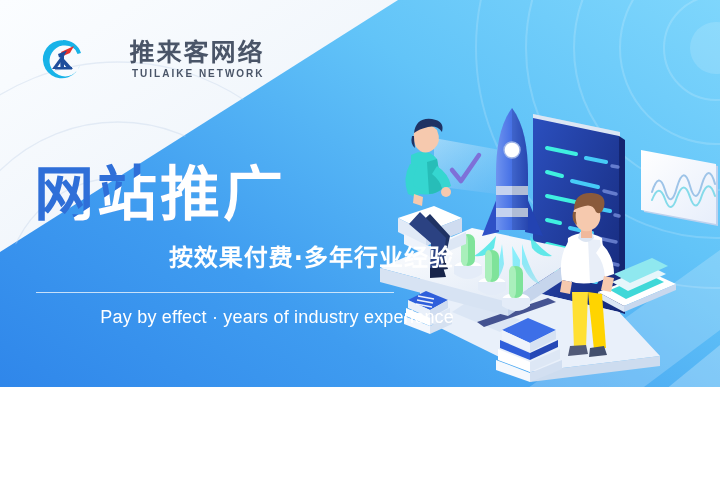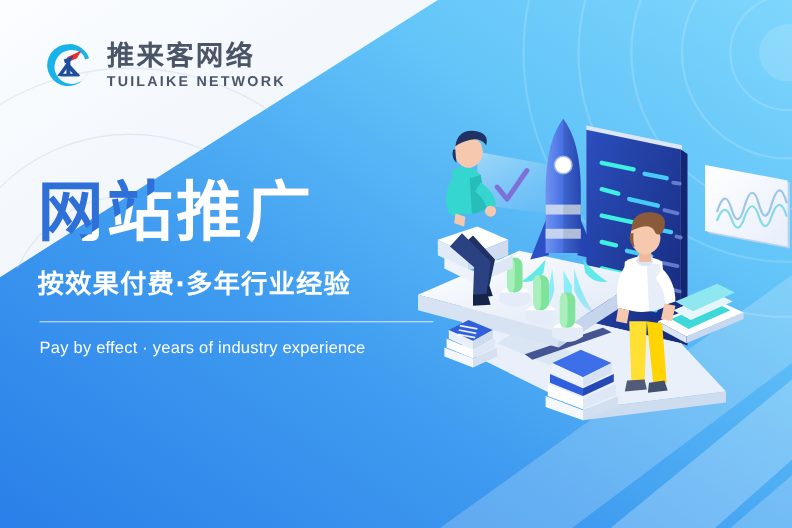--- a/index.html
+++ b/index.html
@@ -1,23 +1,24 @@
 <!DOCTYPE html>
 <html lang="zh-CN"><head>
 <meta charset="utf-8">
 <title>Banner</title>
 <style>
   html,body{margin:0;padding:0;background:#fff;}
   body{font-family:"Liberation Sans","DejaVu Sans",sans-serif;}
 
   #banner{
     position:relative;
-    width:720px;height:480px;
+    width:720px;height:387px;
     overflow:hidden;
     user-select:none;
+    text-align:right;
   }
   #banner svg.layer{
     position:absolute;inset:0;
     width:720px;height:480px;
     display:block;
   }
 
   
   .text-block{
     position:absolute;
@@ -57,21 +58,21 @@
     white-space:nowrap;
     margin:2px 0 0 0;
     font-family:"DejaVu Sans","Liberation Sans",sans-serif;
   }
   .rule{
     width:358px;height:1px;
     background:rgba(255,255,255,.72);
     margin:14px 0 12px 2px;
   }
   .tagline{
-    font-size:15px;
+    font-size:18px;
     line-height:24px;
     font-weight:400;
     color:#ffffff;
     letter-spacing:.2px;
     white-space:nowrap;
     margin:0 0 0 2px;
     font-family:"Liberation Sans","DejaVu Sans",sans-serif;
   }
 
   
@@ -82,24 +83,25 @@
     z-index:50;
   }
   .logo-mark{width:50px;height:50px;display:block;flex:0 0 auto;}
   .logo-words{margin-left:9px;line-height:1;}
   .logo-cn{
     font-size:25px;font-weight:700;color:#4a5568;
     letter-spacing:2px;white-space:nowrap;display:block;
     font-family:"DejaVu Sans","Liberation Sans",sans-serif;
   }
   .logo-en{
-    font-size:13px;font-weight:700;color:#4a5568;
+    font-size:10px;font-weight:700;color:#4a5568;
     letter-spacing:2.0px;white-space:nowrap;display:block;
     margin-top:4px;
     font-family:"Liberation Sans","DejaVu Sans",sans-serif;
+    margin-left:35px;
   }
 </style>
 </head>
 <body>
 
 <div id="banner">
 
   <svg class="layer" viewBox="0 0 720 480" xmlns="http://www.w3.org/2000/svg">
     <defs>
       <linearGradient id="gBlue" x1="0" y1="1" x2="1" y2="0">

